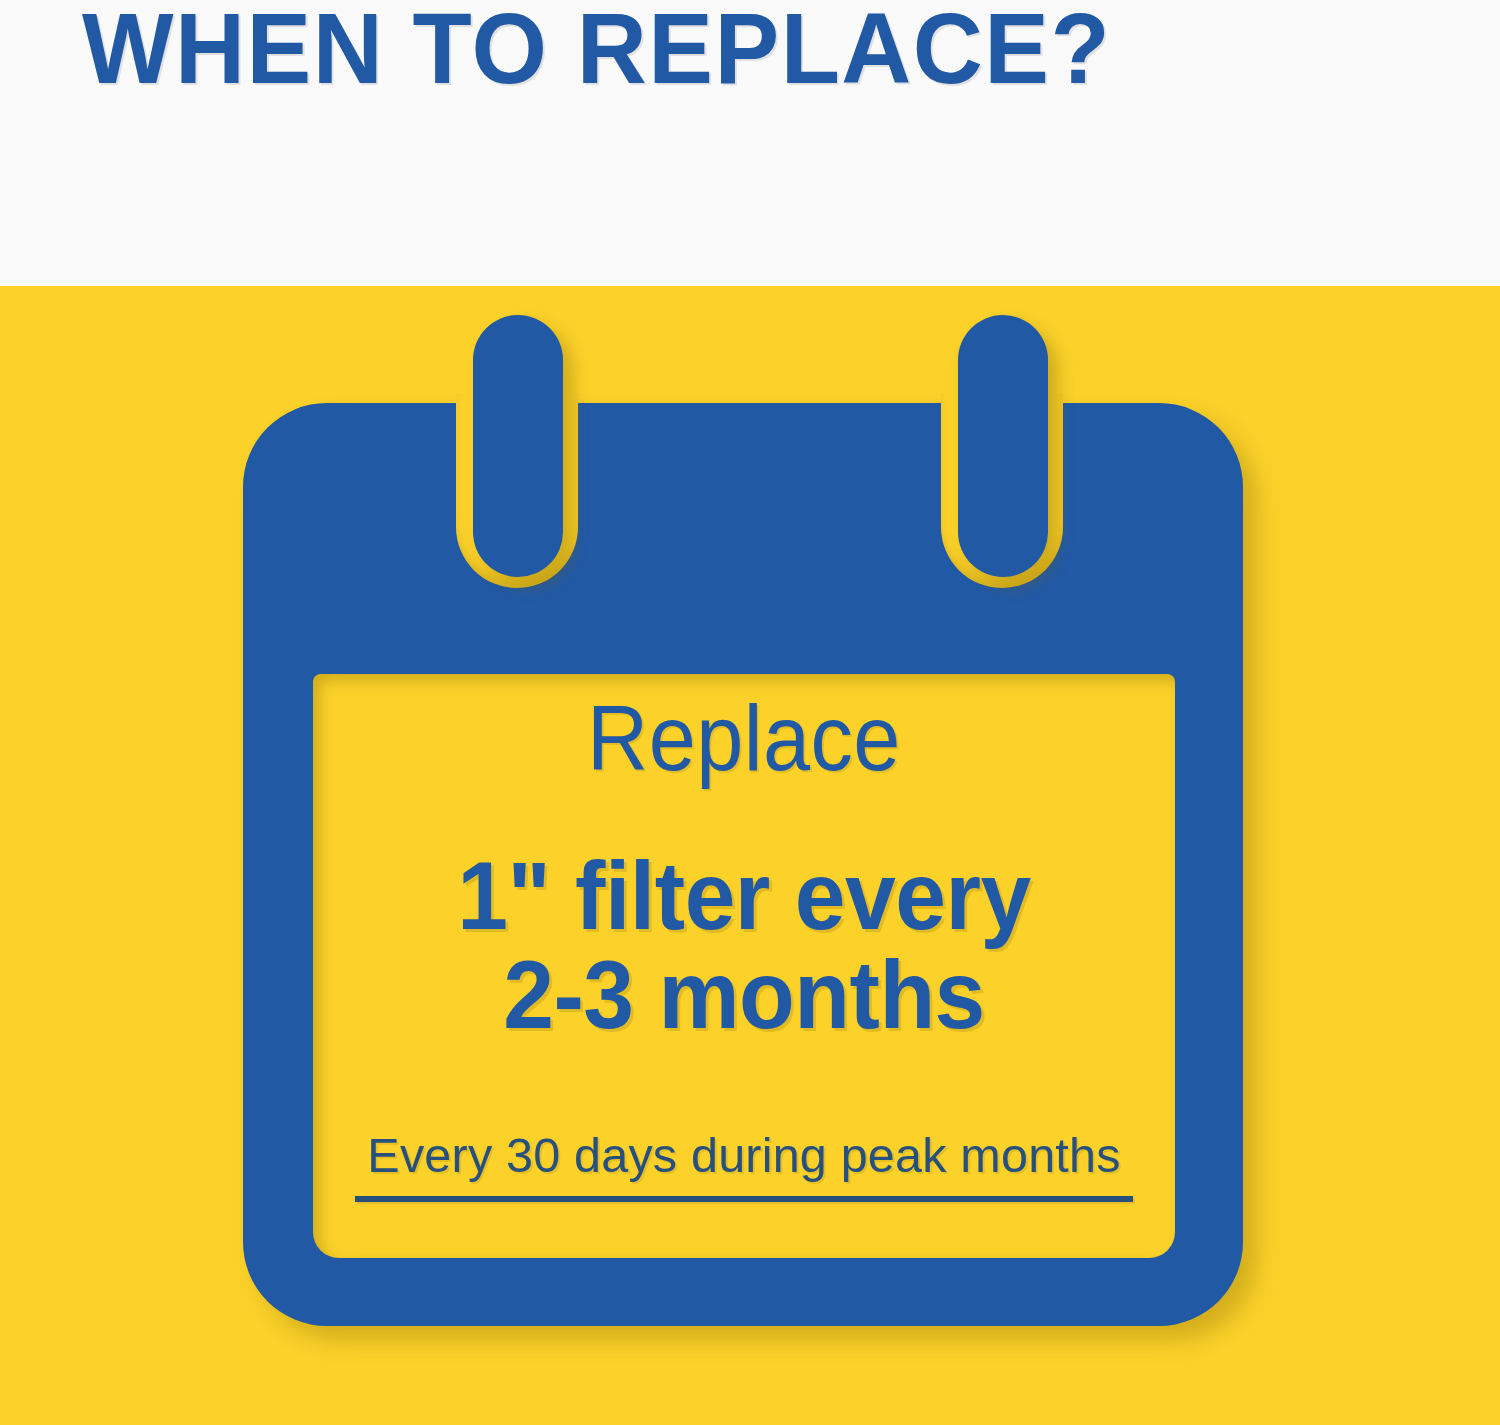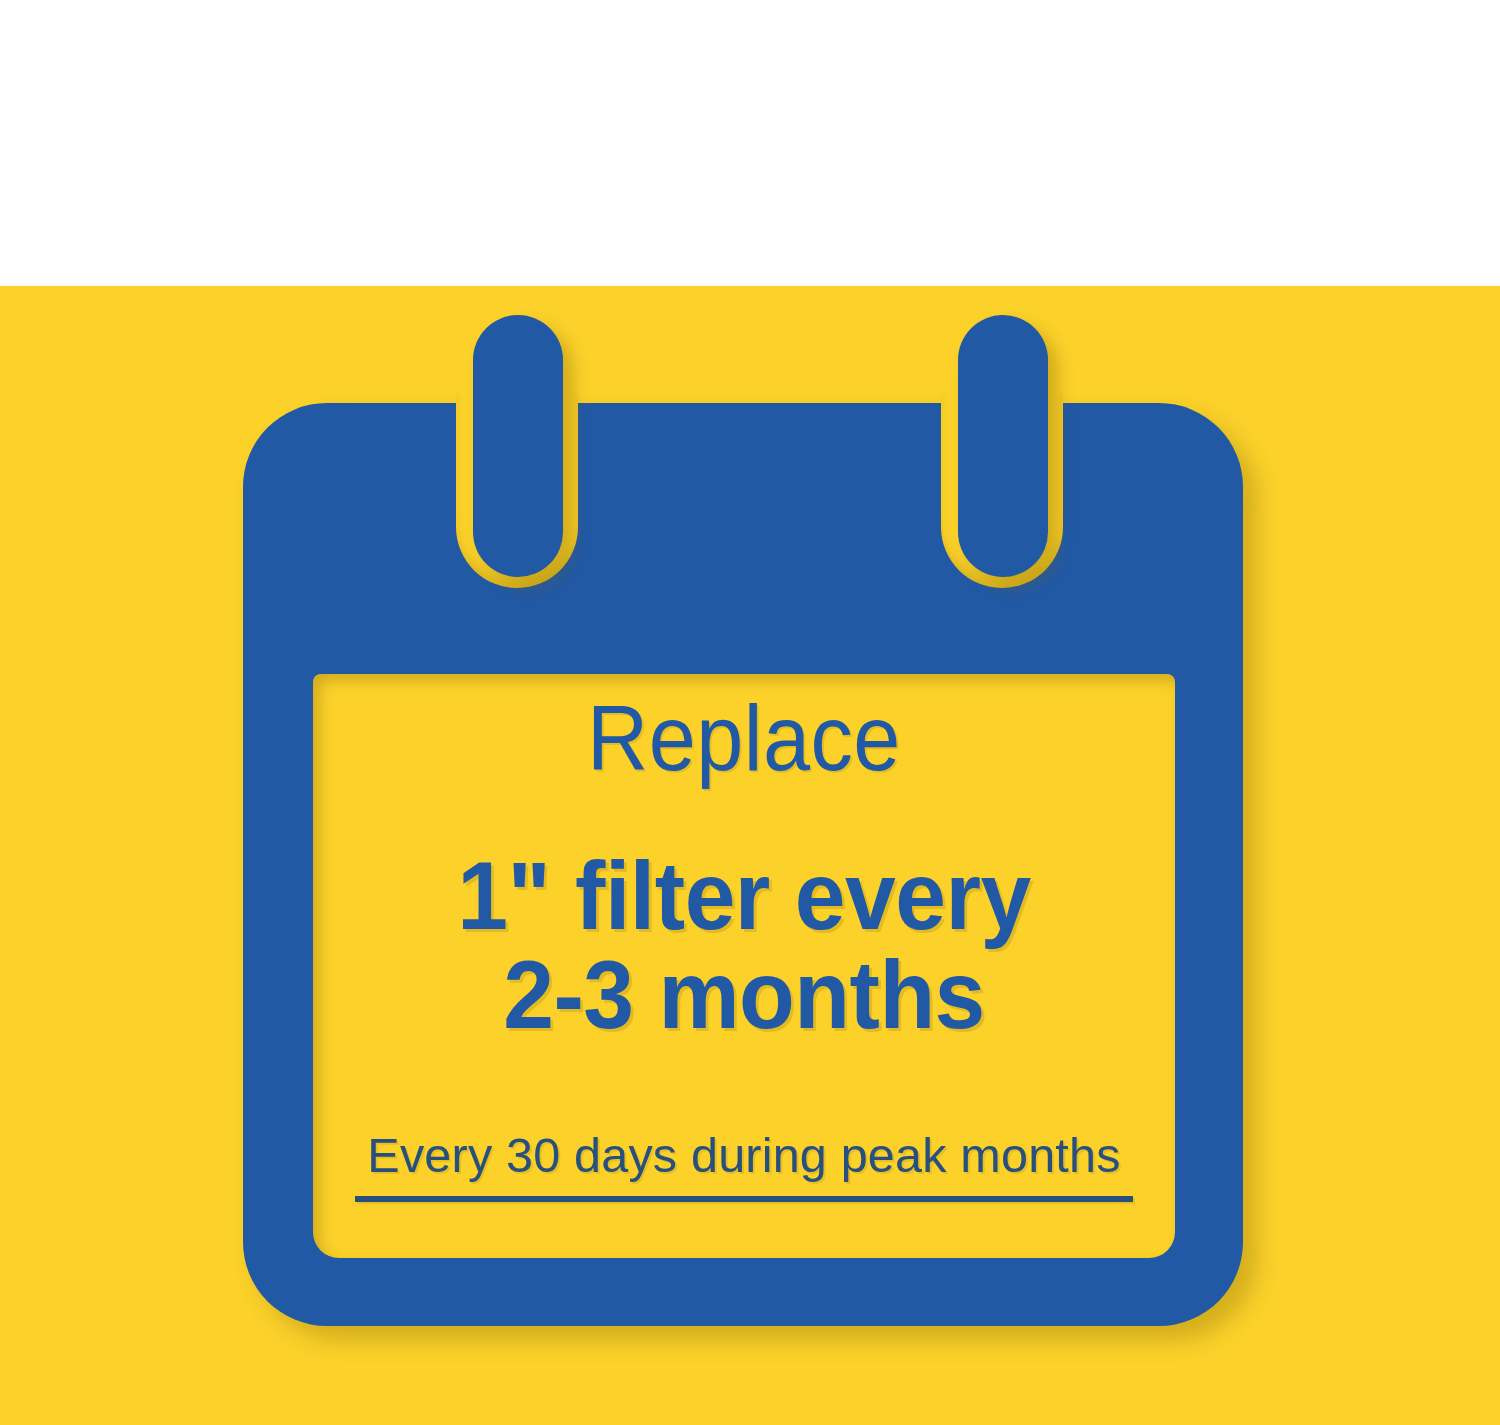--- a/index.html
+++ b/index.html
@@ -183,20 +183,23 @@
     height: 6px;
     background: #27507f;
     box-shadow: 2px 2px 0 rgba(150,120,10,0.20);
   }
 </style>
 </head>
 <body>
 
 <div id="page">
 
+  <div class="top-band">
+    <div class="headline">WHEN TO REPLACE?</div>
+  </div>
 
   <div class="yellow-panel">
 
     <div class="calendar">
 
       <div class="cal-body"></div>
 
       <div class="ring-notch left"></div>
       <div class="ring-notch right"></div>
 

